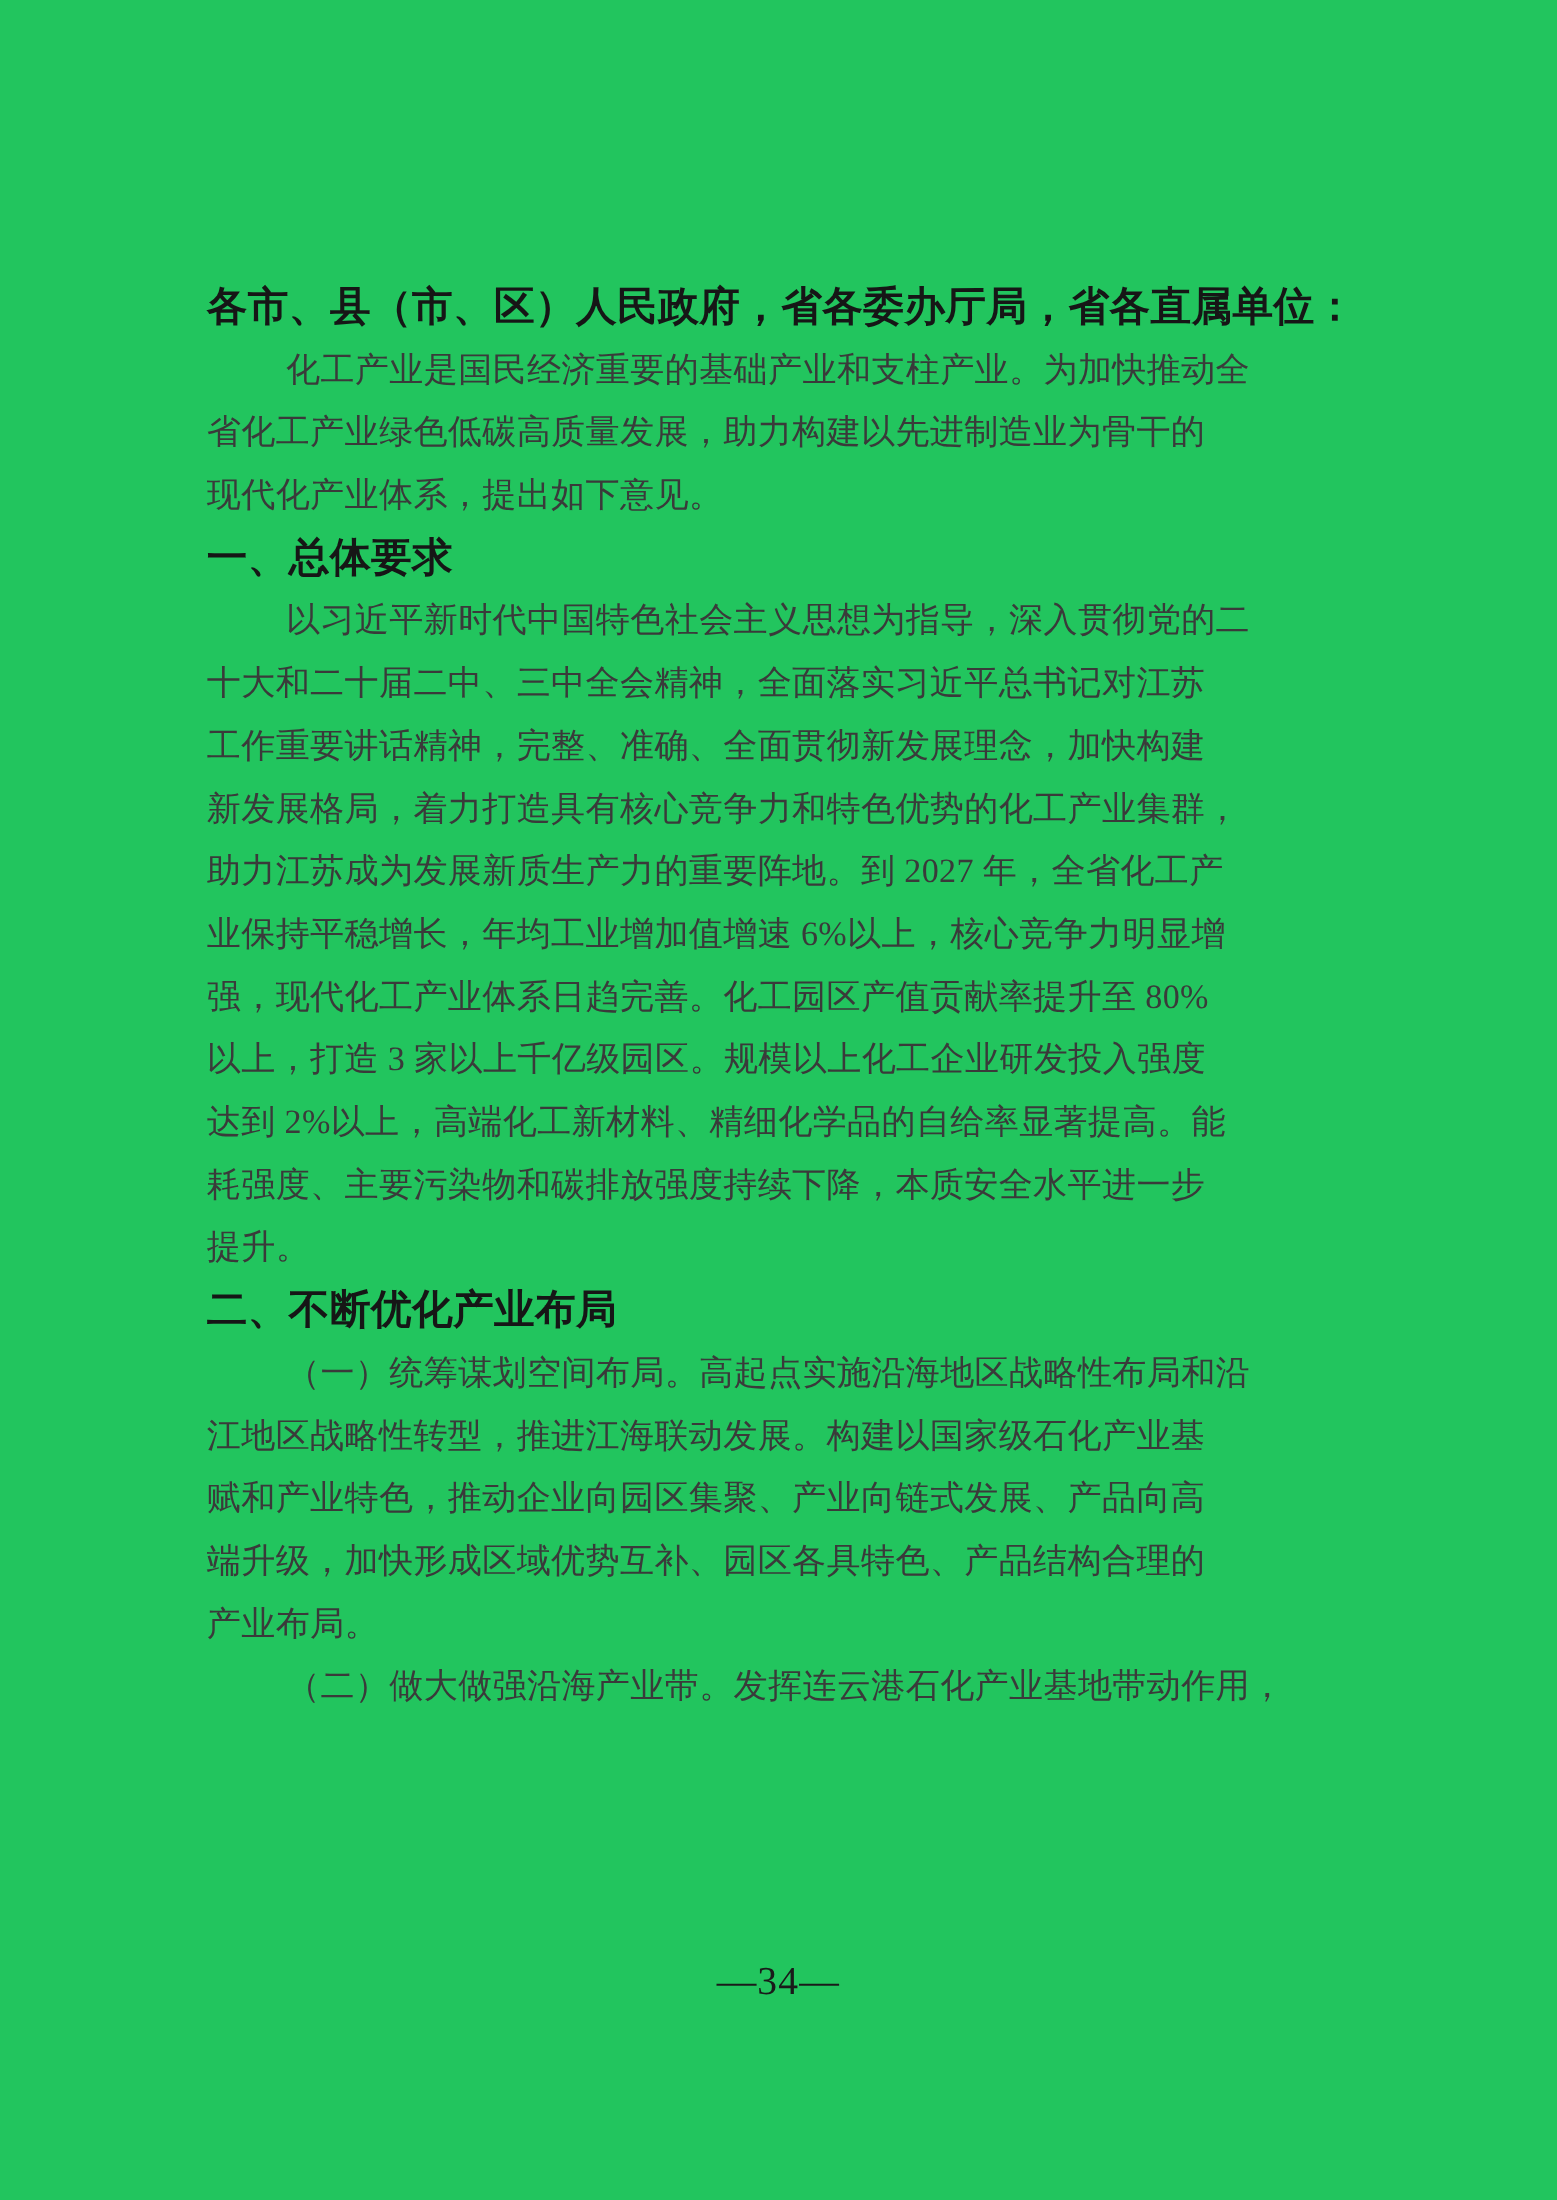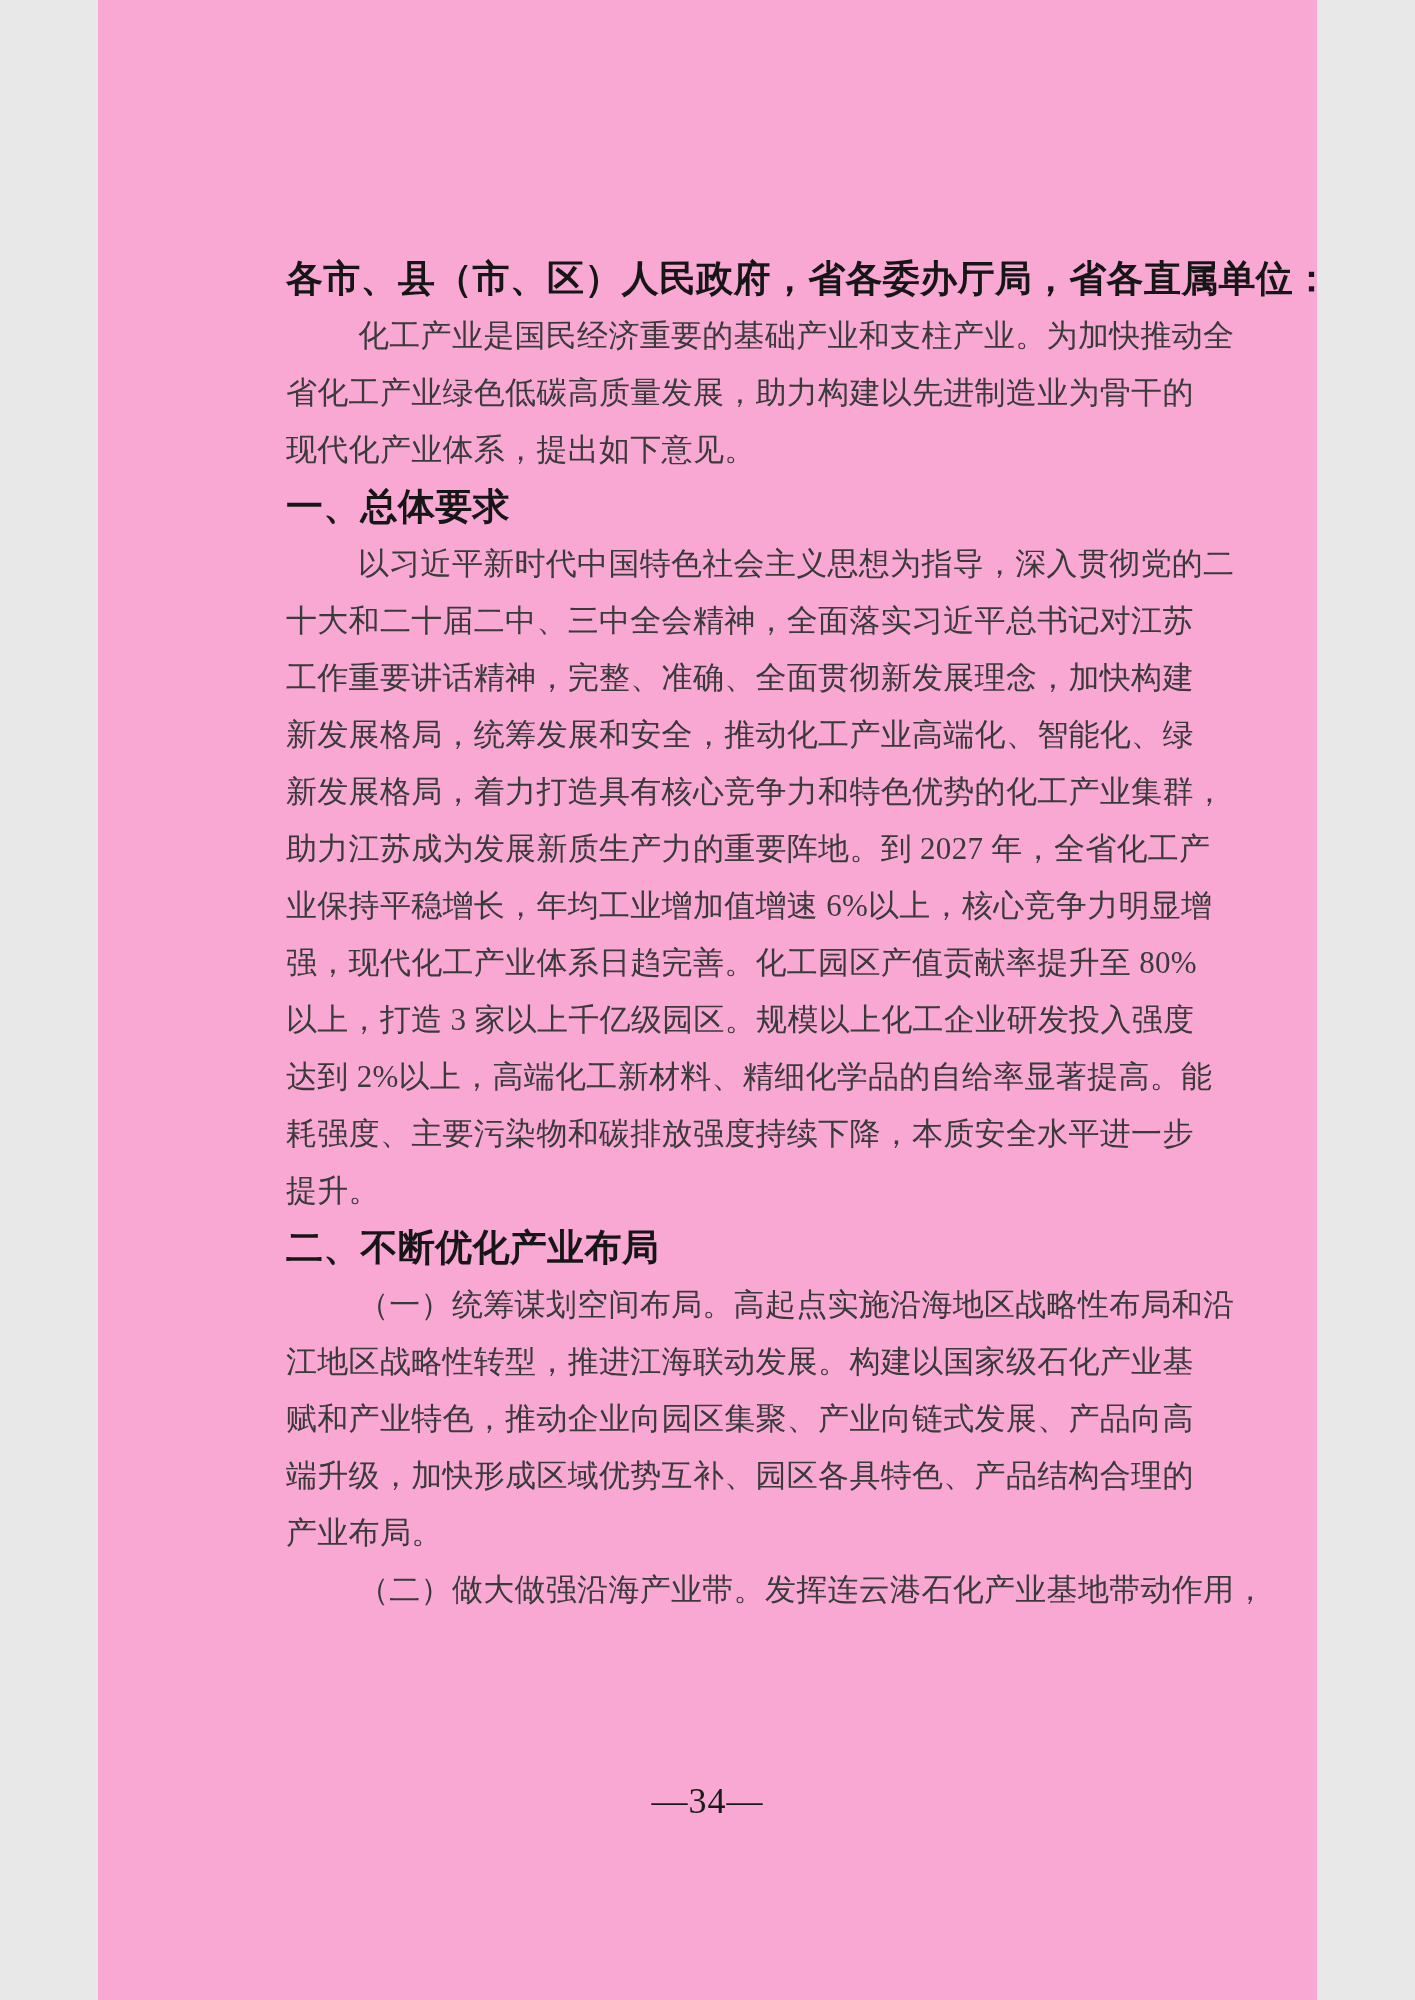--- a/index.html
+++ b/index.html
@@ -3,27 +3,26 @@
 <meta charset="utf-8">
 <title>Document Page</title>
 <style>
   html, body {
     margin: 0;
     padding: 0;
     background: #e8e8e8;
   }
   .page {
     position: relative;
-    width: 1207px;
+    width: 1415px;
     height: 2000px;
     margin: 0 auto;
-    background: #f9a8d4;
+    background: #22c55e;
     overflow: hidden;
     font-family: "Liberation Serif", "DejaVu Serif", serif;
-    padding-left: 12px;
   }
   .text-block {
     position: absolute;
     left: 188px;
     top: 250px;
     width: 1056px;
   }
   .line {
     height: 57px;
     line-height: 57px;
@@ -61,21 +60,20 @@
 <div class="page">
   <div class="text-block">
       <div class="line bold">各市、县（市、区）人民政府，省各委办厅局，省各直属单位：</div>
       <div class="line indent">化工产业是国民经济重要的基础产业和支柱产业。为加快推动全</div>
       <div class="line">省化工产业绿色低碳高质量发展，助力构建以先进制造业为骨干的</div>
       <div class="line">现代化产业体系，提出如下意见。</div>
       <div class="line bold">一、总体要求</div>
       <div class="line indent">以习近平新时代中国特色社会主义思想为指导，深入贯彻党的二</div>
       <div class="line">十大和二十届二中、三中全会精神，全面落实习近平总书记对江苏</div>
       <div class="line">工作重要讲话精神，完整、准确、全面贯彻新发展理念，加快构建</div>
-      <div class="line">新发展格局，统筹发展和安全，推动化工产业高端化、智能化、绿</div>
       <div class="line">新发展格局，着力打造具有核心竞争力和特色优势的化工产业集群，</div>
       <div class="line">助力江苏成为发展新质生产力的重要阵地。到 2027 年，全省化工产</div>
       <div class="line">业保持平稳增长，年均工业增加值增速 6%以上，核心竞争力明显增</div>
       <div class="line">强，现代化工产业体系日趋完善。化工园区产值贡献率提升至 80%</div>
       <div class="line">以上，打造 3 家以上千亿级园区。规模以上化工企业研发投入强度</div>
       <div class="line">达到 2%以上，高端化工新材料、精细化学品的自给率显著提高。能</div>
       <div class="line">耗强度、主要污染物和碳排放强度持续下降，本质安全水平进一步</div>
       <div class="line">提升。</div>
       <div class="line bold">二、不断优化产业布局</div>
       <div class="line indent">（一）统筹谋划空间布局。高起点实施沿海地区战略性布局和沿</div>

